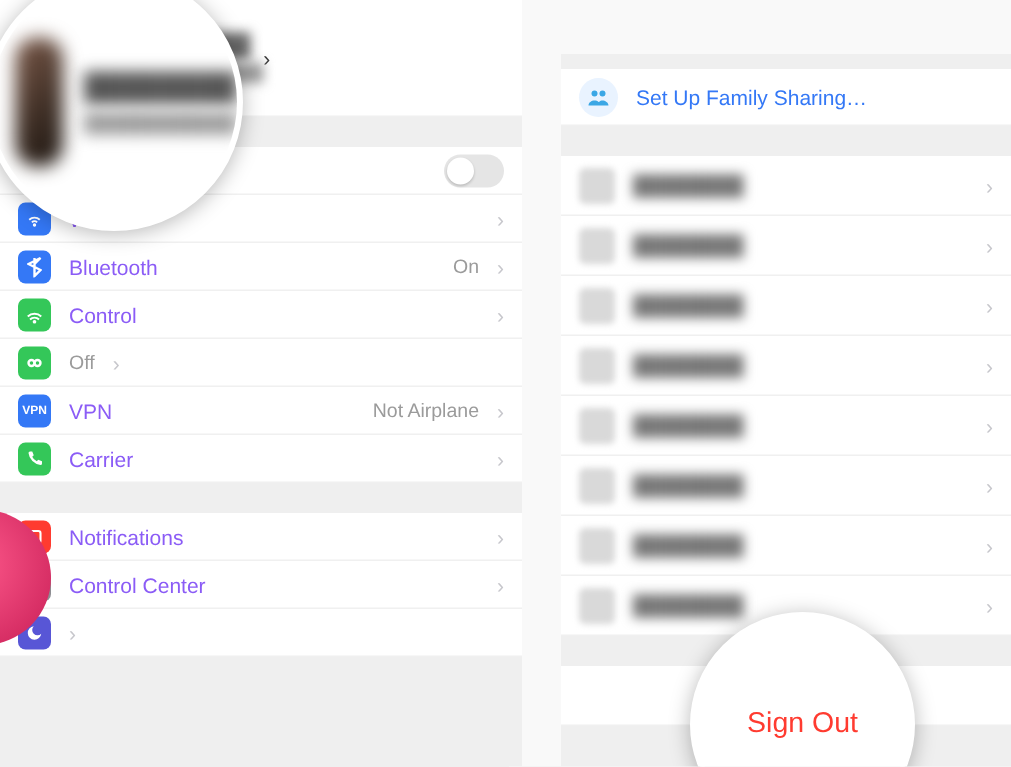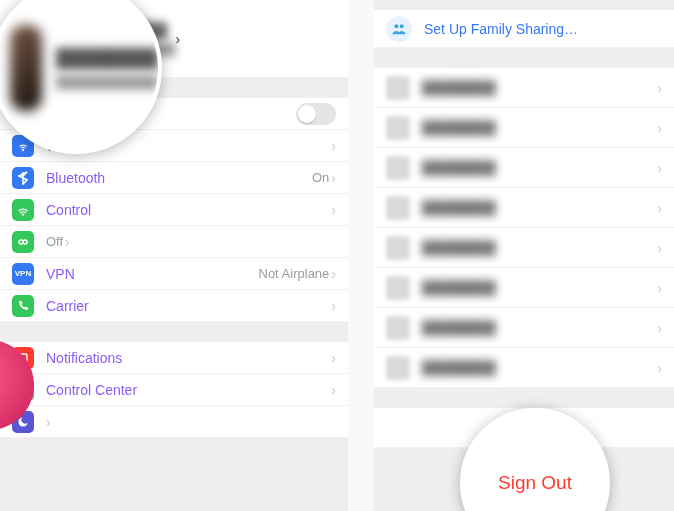--- a/index.html
+++ b/index.html
@@ -15,21 +15,21 @@
   }
 
   
   .pane {
     position: absolute;
     top: 0;
     bottom: 0;
     background: #efefef;
   }
   .pane-left  { left: 0;  width: 348px; }
-  .pane-right { left: 374px; width: 300px; }
+  .pane-right { left: 374px; width: 300px; margin-top: 36px; }
 
   
   .row {
     display: flex;
     align-items: center;
     height: 32px;
     padding: 0 12px;
     background: #fff;
     border-bottom: 1px solid #f0f0f0;
   }
@@ -39,21 +39,21 @@
     border-radius: 5px;
     display: flex;
     align-items: center;
     justify-content: center;
     color: #fff;
     font-size: 12px;
     margin-right: 12px;
     flex: 0 0 22px;
   }
   .row .label { flex: 1; color: #8b5cf6; }
-  .row .value { color: #9b9b9b; margin-right: 2px; font-size: 13px; }
+  .row .value { color: #9b9b9b; margin-right: 12px; font-size: 13px; }
   .row .chevron { color: #c7c7cc; font-size: 14px; }
 
   .section-gap { height: 20px; background: #efefef; }
 
   
   .profile-header {
     display: flex;
     align-items: center;
     height: 78px;
     background: #fff;

